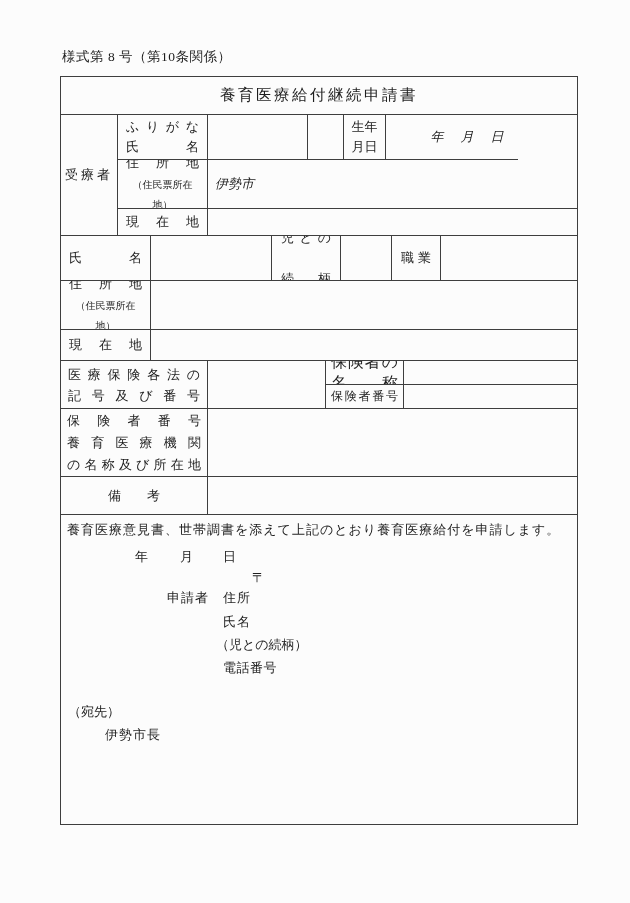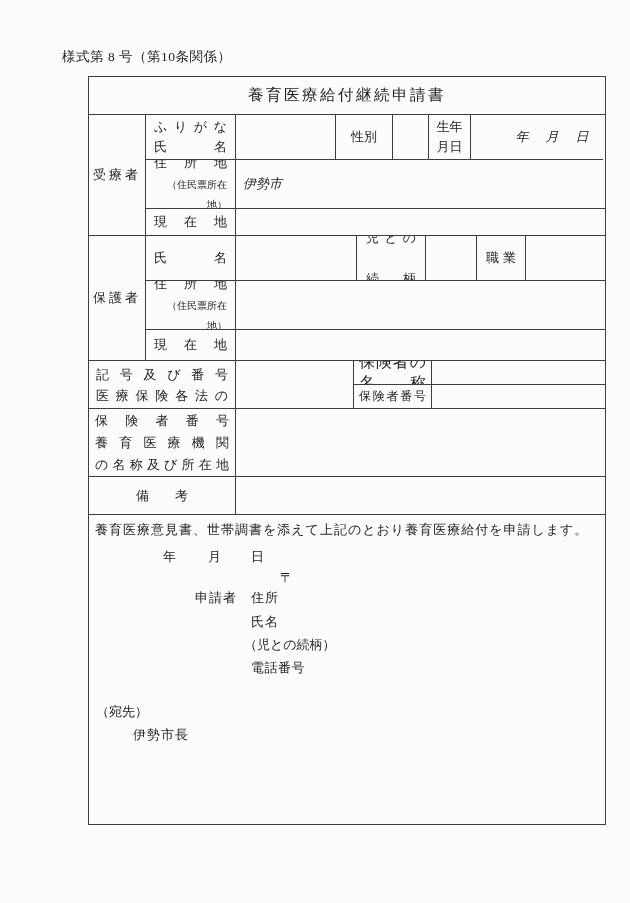--- a/index.html
+++ b/index.html
@@ -11,21 +11,21 @@
   }
   .sheet { position:relative; width:630px; height:903px; overflow:hidden; }
 
   .form-no {
     position:absolute; left:62px; top:48px;
     font-size:13.5px; letter-spacing:0.5px;
   }
 
   .tbl {
     position:absolute; left:60px; top:76px; width:516px;
-    border:1px solid #3e3e3e; background:transparent;margin-left:28px;
+    border:1px solid #3e3e3e; background:transparent;
   }
   .trow { display:flex; }
   .cell {
     box-sizing:border-box;
     border-right:1px solid #3e3e3e;
     border-bottom:1px solid #3e3e3e;
     display:flex; flex-direction:column; justify-content:center;
     font-size:13px; overflow:hidden;
   }
   .nr { border-right:none;font-style:italic; }
@@ -34,21 +34,21 @@
   .title-row {
     height:37px; border-bottom:1px solid #3e3e3e;
     display:flex; align-items:center; justify-content:center;
     font-size:15.5px; letter-spacing:2.5px;
   }
 
   .just { display:block; width:100%; text-align:justify; text-align-last:justify; }
   .ctr  { display:block; width:100%; text-align:center; }
 
   .seclabel { letter-spacing:3px; }
-  .sub-note { font-size:10px; letter-spacing:0; margin-top:2px;text-align:right; }
+  .sub-note { font-size:10px; letter-spacing:0; margin-top:2px; }
 
   .lh20 { line-height:20px; }
   .lh21 { line-height:21px; }
   .lh22 { line-height:22px; }
 
   .date-pre { padding-left:16px; letter-spacing:2px; }
 
   .statement { position:relative; height:309px; font-size:13px; }
   .sline { position:absolute; white-space:pre; }
 </style>
@@ -67,23 +67,20 @@
       <div class="cell" style="width:57px">
         <span class="ctr seclabel">受療者</span>
       </div>
       <div class="col">
         <div class="trow" style="height:45px">
           <div class="cell lh20" style="width:90px; padding:0 8px;">
             <span class="just">ふりがな</span>
             <span class="just">氏名</span>
           </div>
           <div class="cell" style="width:100px"></div>
-          <div class="cell" style="width:57px">
-            <span class="ctr">性別</span>
-          </div>
           <div class="cell" style="width:36px"></div>
           <div class="cell lh20" style="width:42px">
             <span class="ctr">生年</span>
             <span class="ctr">月日</span>
           </div>
           <div class="cell nr" style="width:132px">
             <span class="ctr date-pre">年　月　日</span>
           </div>
         </div>
         <div class="trow" style="height:49px">
@@ -98,23 +95,20 @@
         <div class="trow" style="height:27px">
           <div class="cell" style="width:90px; padding:0 8px;">
             <span class="just">現在地</span>
           </div>
           <div class="cell nr" style="flex:1"></div>
         </div>
       </div>
     </div>
 
     <div class="trow">
-      <div class="cell" style="width:57px">
-        <span class="ctr seclabel">保護者</span>
-      </div>
       <div class="col">
         <div class="trow" style="height:45px">
           <div class="cell" style="width:90px; padding:0 8px;">
             <span class="just">氏名</span>
           </div>
           <div class="cell" style="width:121px"></div>
           <div class="cell lh20" style="width:69px; padding:0 9px;gap:21px;">
             <span class="just">児との</span>
             <span class="just">続柄</span>
           </div>
@@ -135,22 +129,22 @@
           <div class="cell" style="width:90px; padding:0 8px;">
             <span class="just">現在地</span>
           </div>
           <div class="cell nr" style="flex:1"></div>
         </div>
       </div>
     </div>
 
     <div class="trow" style="height:48px">
       <div class="cell lh21" style="width:147px; padding:0 7px;">
+        <span class="just">医療保険各法の</span>
         <span class="just">記号及び番号</span>
-        <span class="just">医療保険各法の</span>
       </div>
       <div class="cell" style="width:118px"></div>
       <div class="col">
         <div class="trow" style="height:24px">
           <div class="cell" style="width:78px; padding:0 5px; font-size:16px;">
             <span class="just">保険者の名称</span>
           </div>
           <div class="cell nr" style="flex:1"></div>
         </div>
         <div class="trow" style="height:24px">

